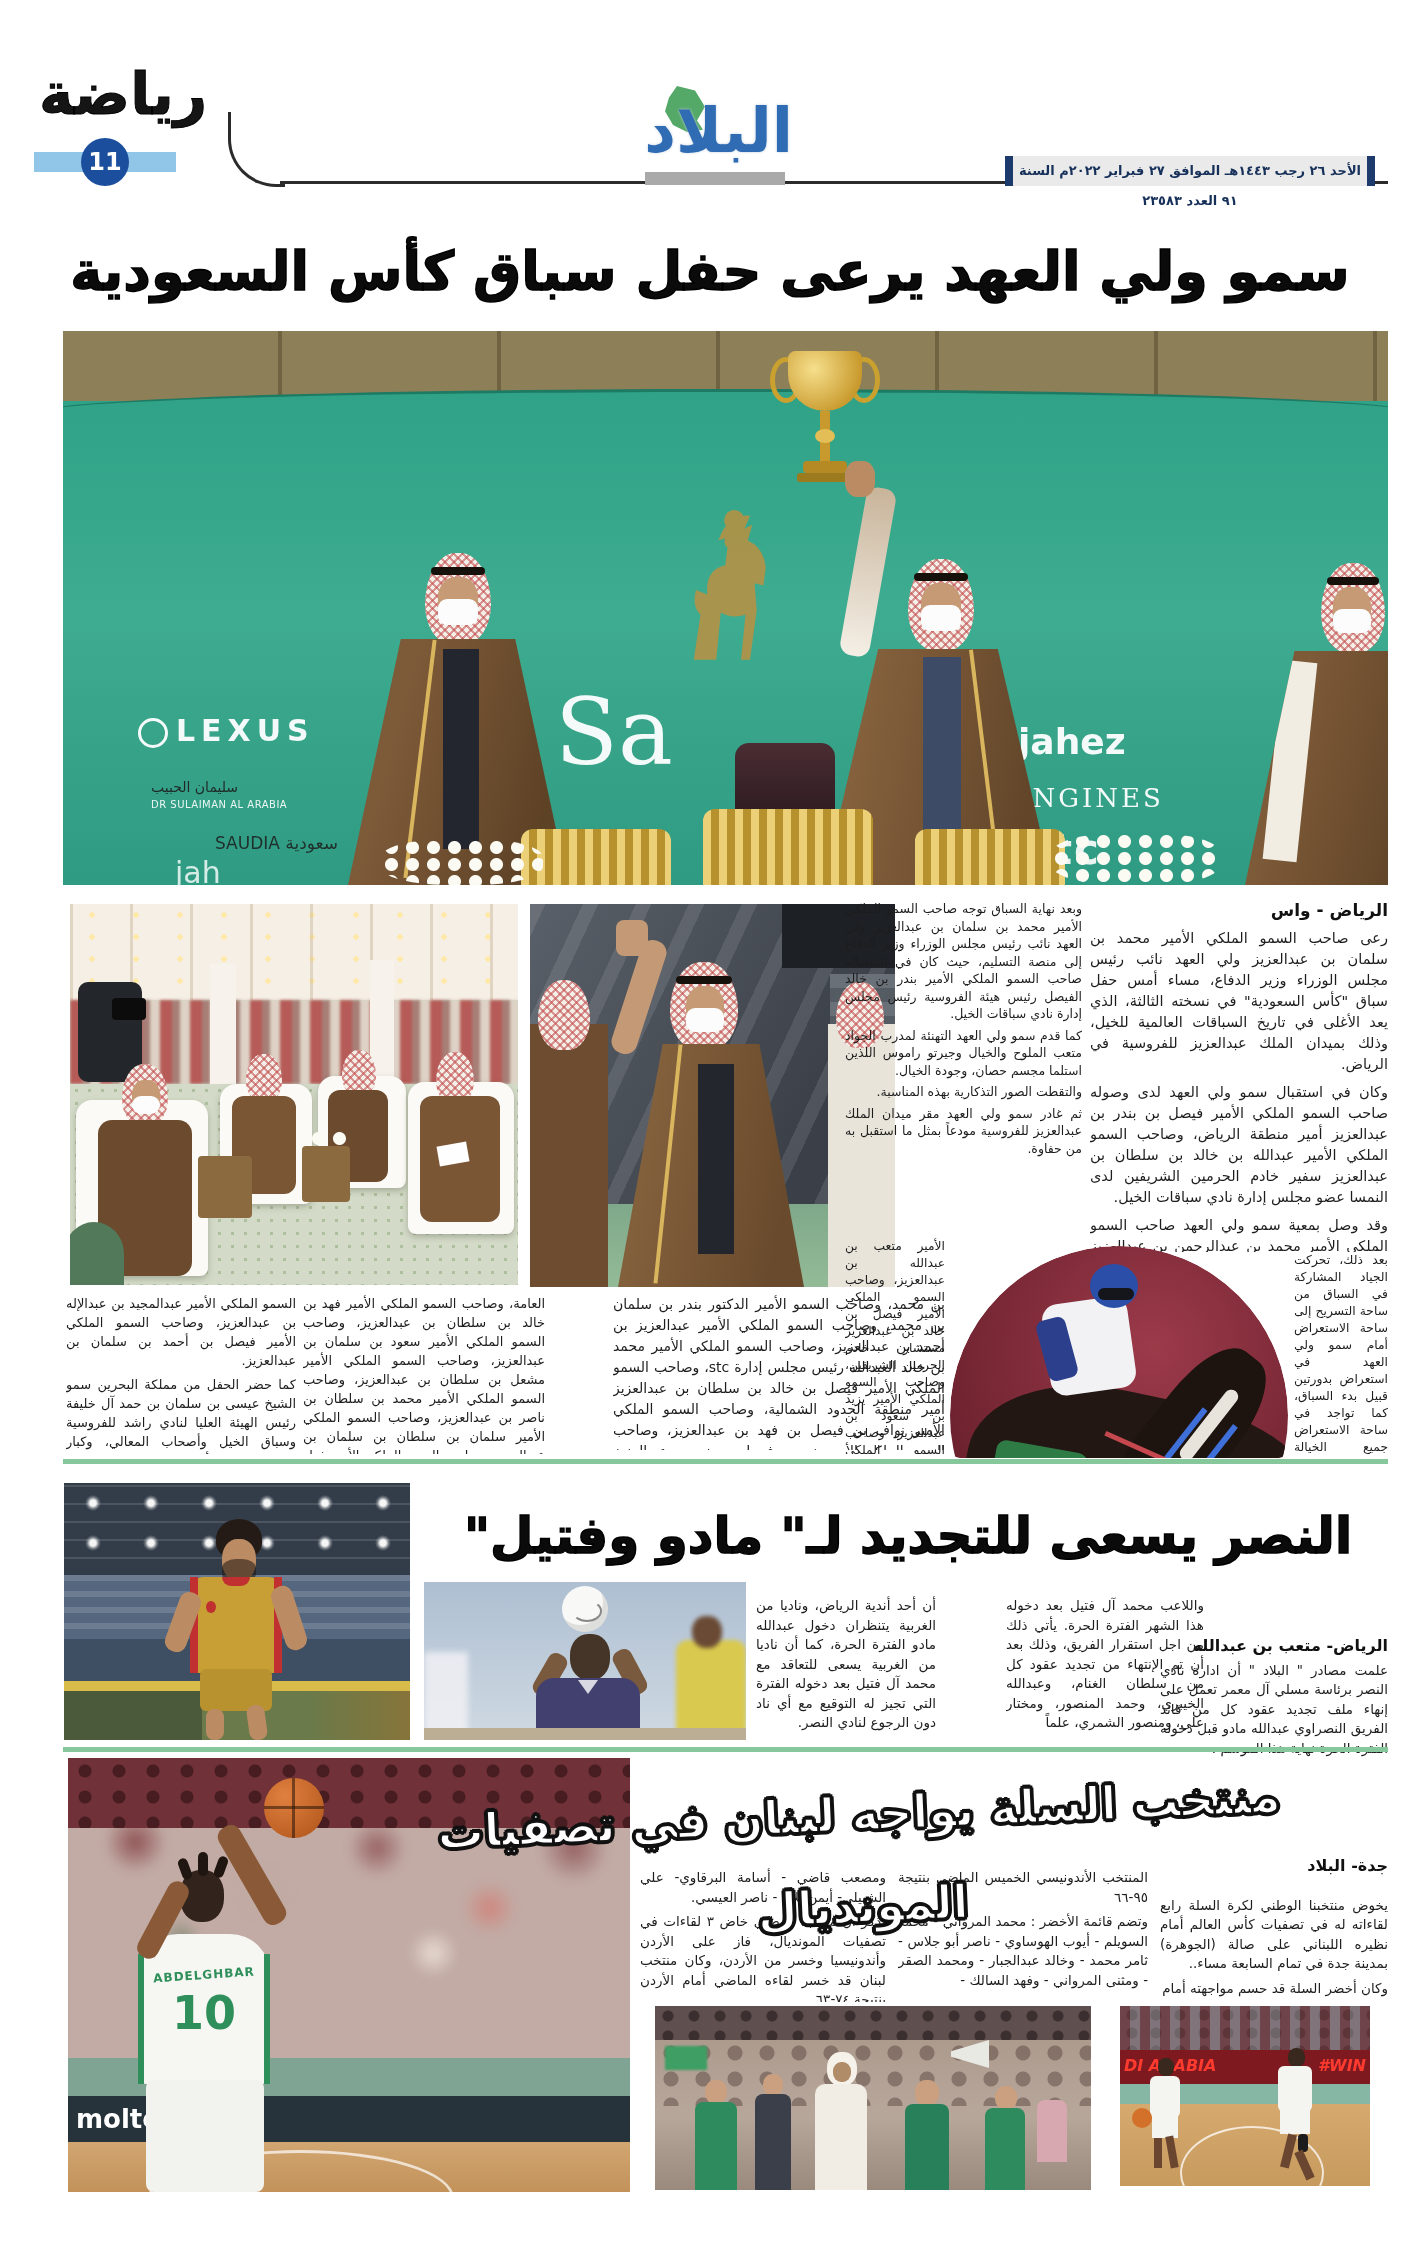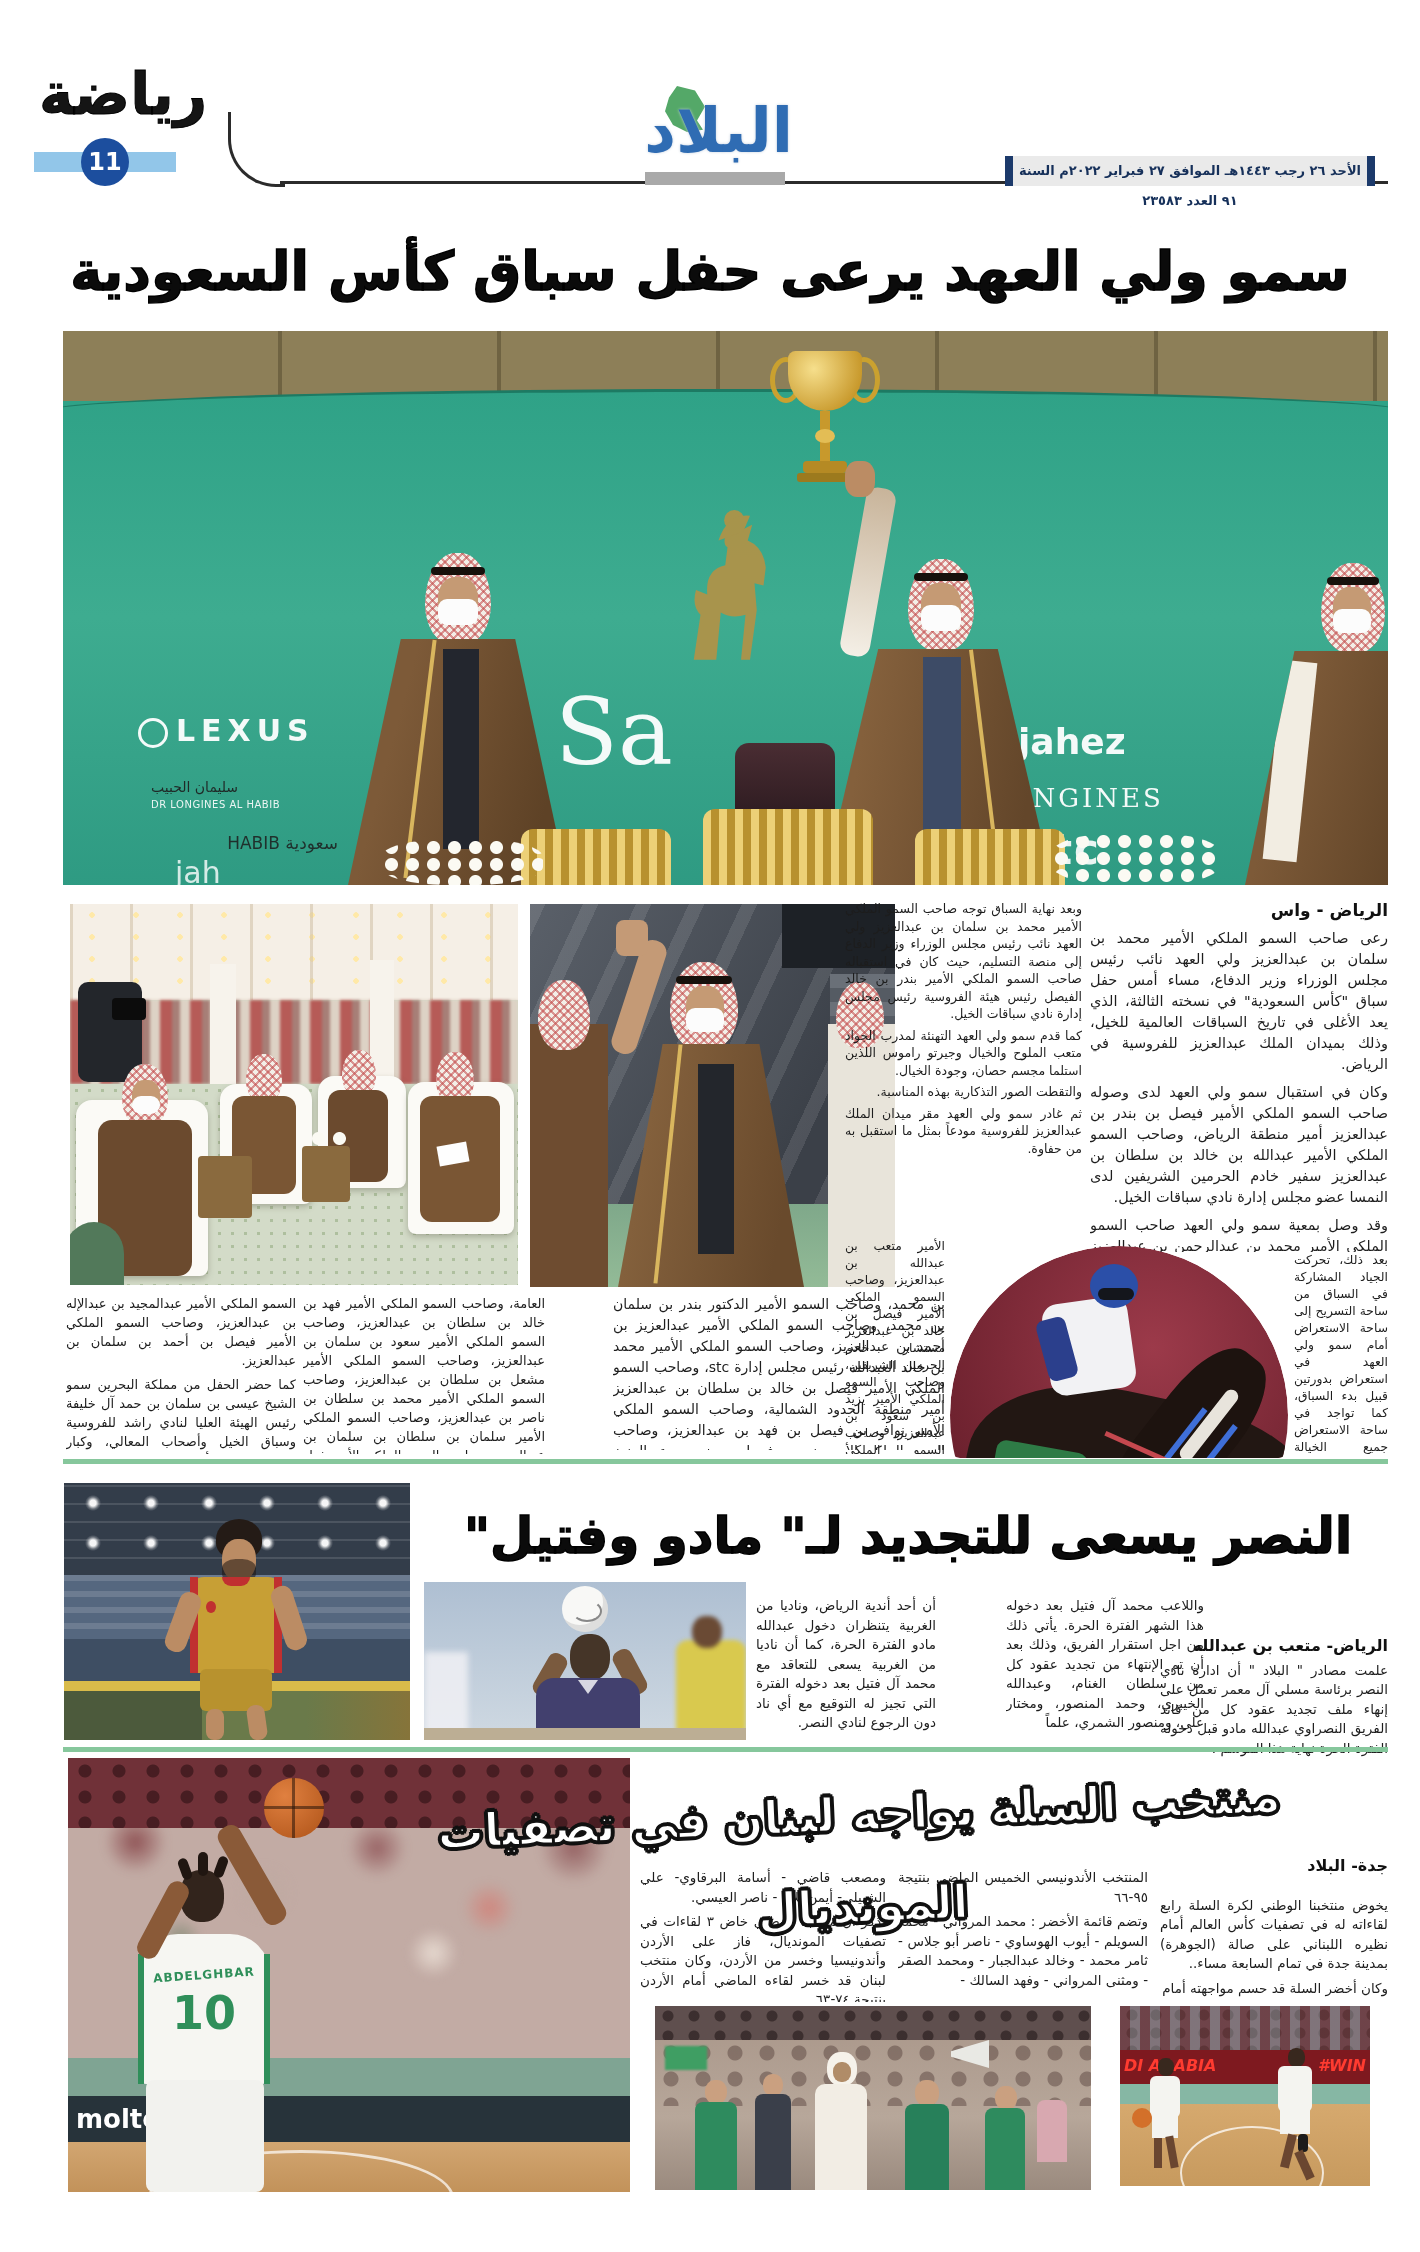--- a/index.html
+++ b/index.html
@@ -58,22 +58,22 @@
           <path fill="#b49245" d="M30 140 L36 100 Q28 92 32 78 L42 82 Q40 60 58 56 L60 40 Q56 38 58 30 Q64 22 70 26 L82 20 L78 34 Q92 40 94 58 L92 74 L84 72 L86 96 L80 140 L72 140 L76 100 Q64 104 54 98 L50 140 Z"></path>
           <circle cx="66" cy="16" r="9" fill="#b49245"></circle>
           <path fill="#b49245" d="M52 34 Q60 10 80 12 L74 26 Z"></path>
         </svg>
     </div>
 
     <div class="ab wt" style="left:75px;top:382px;font-size:30px;font-weight:bold;letter-spacing:6px;opacity:.95">
       <span style="display:inline-block;width:24px;height:24px;border:3px solid #fff;border-radius:50%;vertical-align:middle;margin-right:8px"></span><span>LEXUS</span>
     </div>
     <div class="ab wt ar" style="left:88px;top:448px;width:210px;font-size:14px;text-align:left;opacity:.9">سليمان الحبيب</div>
-    <div class="ab wt" style="left:88px;top:468px;width:220px;font-size:10px;letter-spacing:.5px;opacity:.9">DR LONGINES AL HABIB</div>
-    <div class="ab wt ar" style="left:95px;top:502px;width:180px;font-size:17px;opacity:.85">سعودية HABIB</div>
+    <div class="ab wt" style="left:88px;top:468px;width:220px;font-size:10px;letter-spacing:.5px;opacity:.9">DR SULAIMAN AL ARABIA</div>
+    <div class="ab wt ar" style="left:95px;top:502px;width:180px;font-size:17px;opacity:.85">سعودية SAUDIA</div>
     <div class="ab wt" style="left:492px;top:348px;font-family:'DejaVu Serif',serif;font-size:92px;opacity:.95">Sa</div>
     <div class="ab wt" style="left:955px;top:390px;font-size:36px;font-weight:bold;opacity:.95">jahez</div>
     <div class="ab wt" style="left:925px;top:452px;font-family:'DejaVu Serif',serif;font-size:26px;letter-spacing:3px;opacity:.95">LONGINES</div>
     <div class="ab wt" style="left:962px;top:494px;font-size:42px;font-weight:bold;letter-spacing:2px;opacity:.9">stc</div>
     <div class="ab wt" style="left:1222px;top:366px;width:103px;text-align:center;opacity:.95">
       <div class="ar" style="font-size:20px">سعودية</div>
       <div style="font-size:16px;letter-spacing:2px">SAUDI</div>
     </div>
     <div class="ab wt" style="left:112px;top:524px;font-size:30px;font-weight:normal;opacity:.8">jah</div>
 

